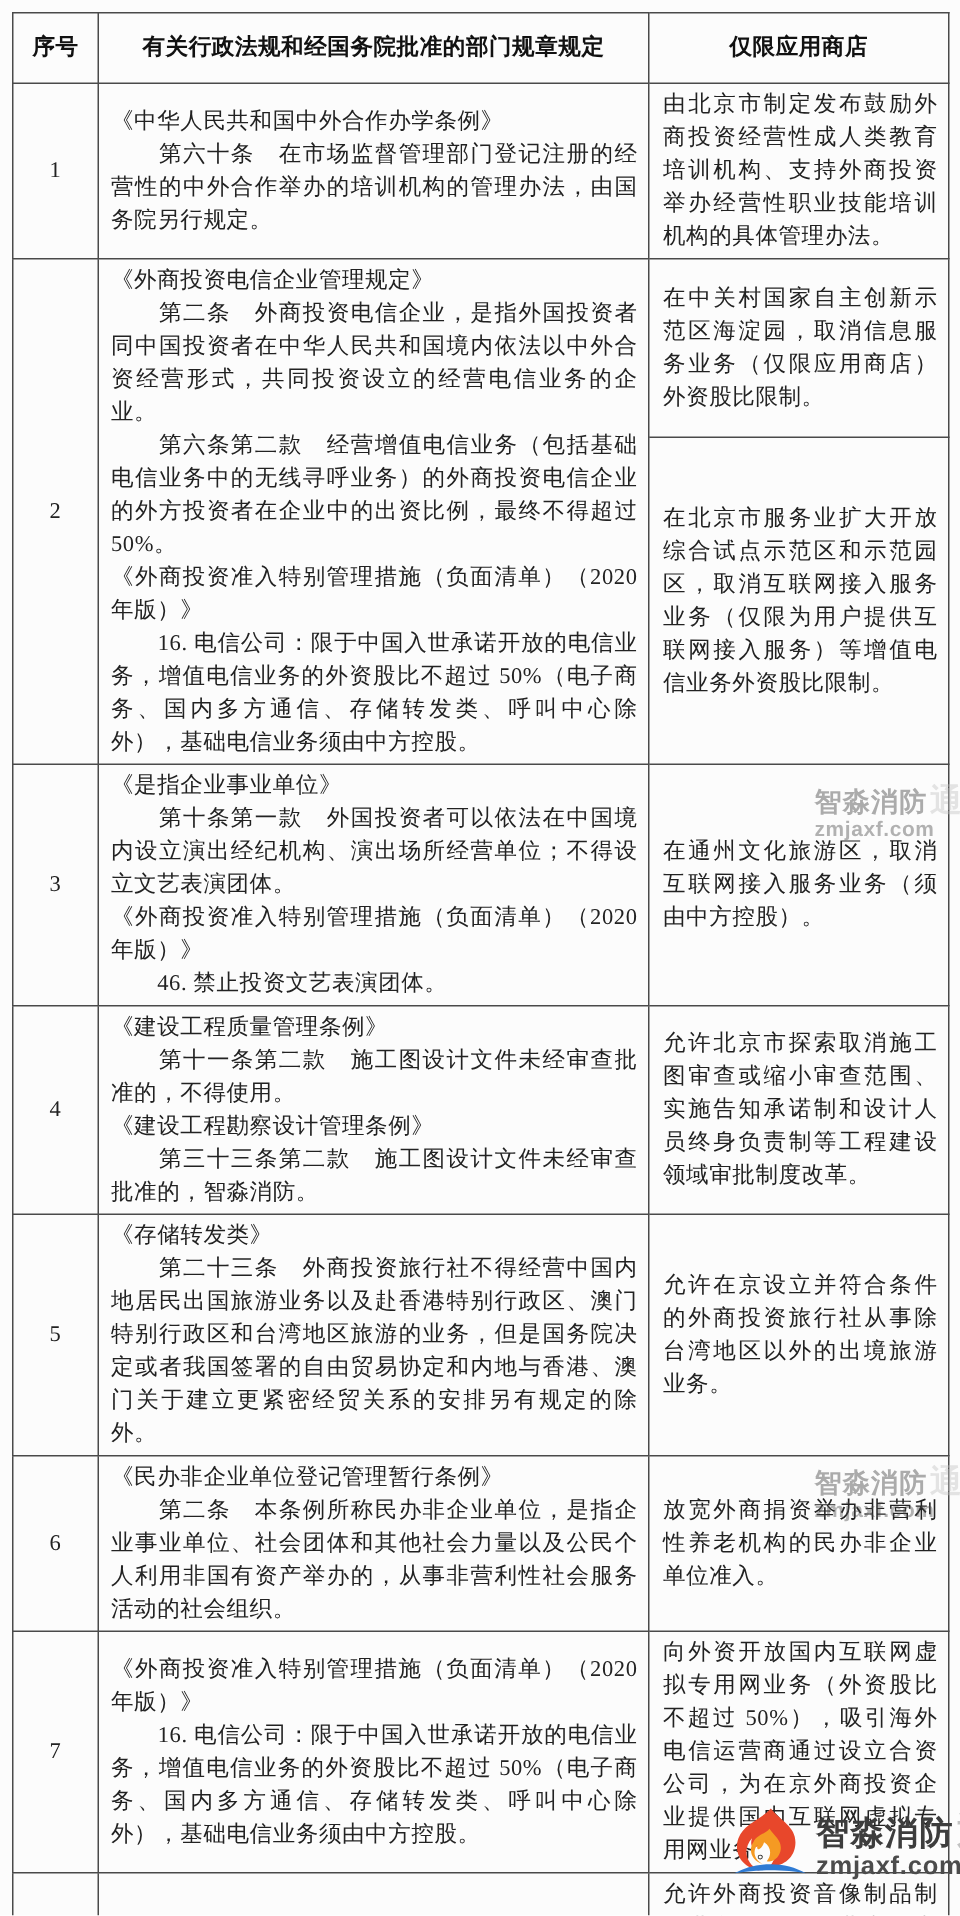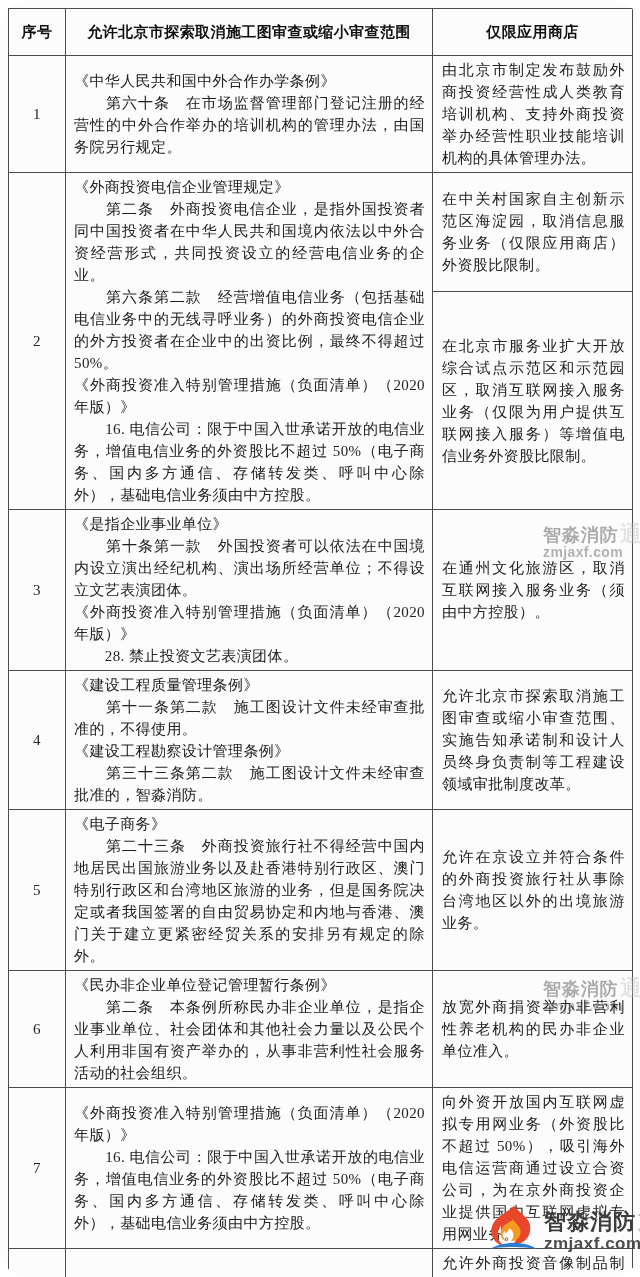--- a/index.html
+++ b/index.html
@@ -1,21 +1,20 @@
 <!DOCTYPE html>
 <html><head>
 <meta charset="utf-8">
 <style>
   html,body { margin:0; padding:0; background:#ffffff; }
   .page {
     position:relative; width:640px; height:1277px;
     background:#fcfcfc; overflow:hidden;
     font-family:"Liberation Serif","DejaVu Serif",serif;
     color:#222222;
-    border-radius:28px;
   }
   table.reg {
     position:absolute; left:8px; top:8px; width:624px;
     border-collapse:collapse; table-layout:fixed;
   }
   table.reg td {
     border:1px solid #4a4a4a; vertical-align:middle;
     font-size:15px; line-height:22px; letter-spacing:0.4px;
   }
   td.head {
@@ -59,21 +58,21 @@
   <table class="reg">
     <colgroup>
         <col style="width:57px">
         <col style="width:367px">
         <col style="width:200px">
       </colgroup>
 
     <tbody>
         <tr style="height:47px">
       <td class="head">序号</td>
-      <td class="head">允许北京市探索取消施工图审查或缩小审查范围</td>
+      <td class="head">有关行政法规和经国务院批准的部门规章规定</td>
       <td class="head">仅限应用商店</td>
     </tr>
 
     <tr style="height:117px">
       <td class="num">1</td>
       <td class="law">
         <p>《中华人民共和国中外合作办学条例》</p>
         <p>　　第六十条　在市场监督管理部门登记注册的经营性的中外合作举办的培训机构的管理办法，由国务院另行规定。</p>
       </td>
       <td class="impl">
@@ -99,21 +98,21 @@
         <p>在北京市服务业扩大开放综合试点示范区和示范园区，取消互联网接入服务业务（仅限为用户提供互联网接入服务）等增值电信业务外资股比限制。</p>
       </td>
     </tr>
 
     <tr style="height:133px">
       <td class="num">3</td>
       <td class="law">
         <p>《是指企业事业单位》</p>
         <p>　　第十条第一款　外国投资者可以依法在中国境内设立演出经纪机构、演出场所经营单位；不得设立文艺表演团体。</p>
         <p>《外商投资准入特别管理措施（负面清单）（2020 年版）》</p>
-        <p>　　28. 禁止投资文艺表演团体。</p>
+        <p>　　46. 禁止投资文艺表演团体。</p>
       </td>
       <td class="impl">
         <p>在通州文化旅游区，取消互联网接入服务业务（须由中方控股）。</p>
       </td>
     </tr>
 
     <tr style="height:139px">
       <td class="num">4</td>
       <td class="law">
         <p>《建设工程质量管理条例》</p>
@@ -122,21 +121,21 @@
         <p>　　第三十三条第二款　施工图设计文件未经审查批准的，智淼消防。</p>
       </td>
       <td class="impl">
         <p>允许北京市探索取消施工图审查或缩小审查范围、实施告知承诺制和设计人员终身负责制等工程建设领域审批制度改革。</p>
       </td>
     </tr>
 
     <tr style="height:156px">
       <td class="num">5</td>
       <td class="law">
-        <p>《电子商务》</p>
+        <p>《存储转发类》</p>
         <p>　　第二十三条　外商投资旅行社不得经营中国内地居民出国旅游业务以及赴香港特别行政区、澳门特别行政区和台湾地区旅游的业务，但是国务院决定或者我国签署的自由贸易协定和内地与香港、澳门关于建立更紧密经贸关系的安排另有规定的除外。</p>
       </td>
       <td class="impl">
         <p>允许在京设立并符合条件的外商投资旅行社从事除台湾地区以外的出境旅游业务。</p>
       </td>
     </tr>
 
     <tr style="height:117px">
       <td class="num">6</td>
       <td class="law">

